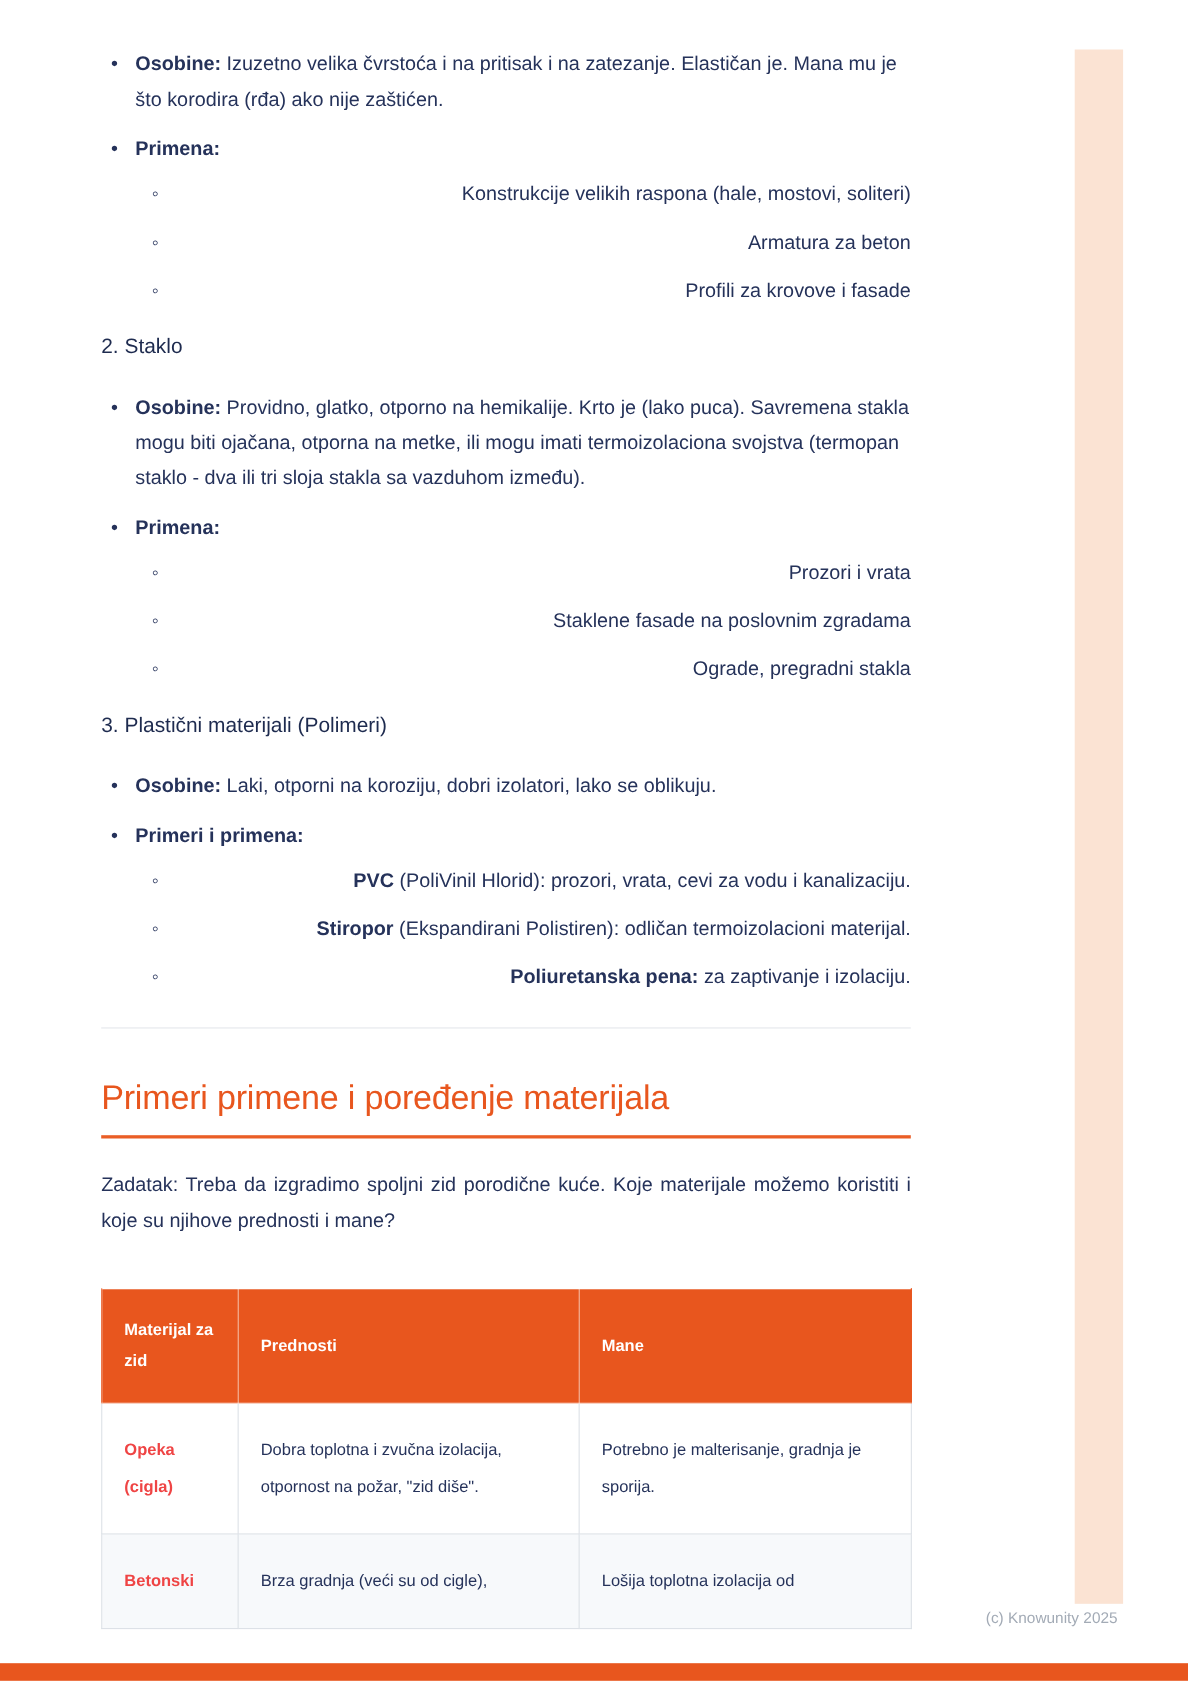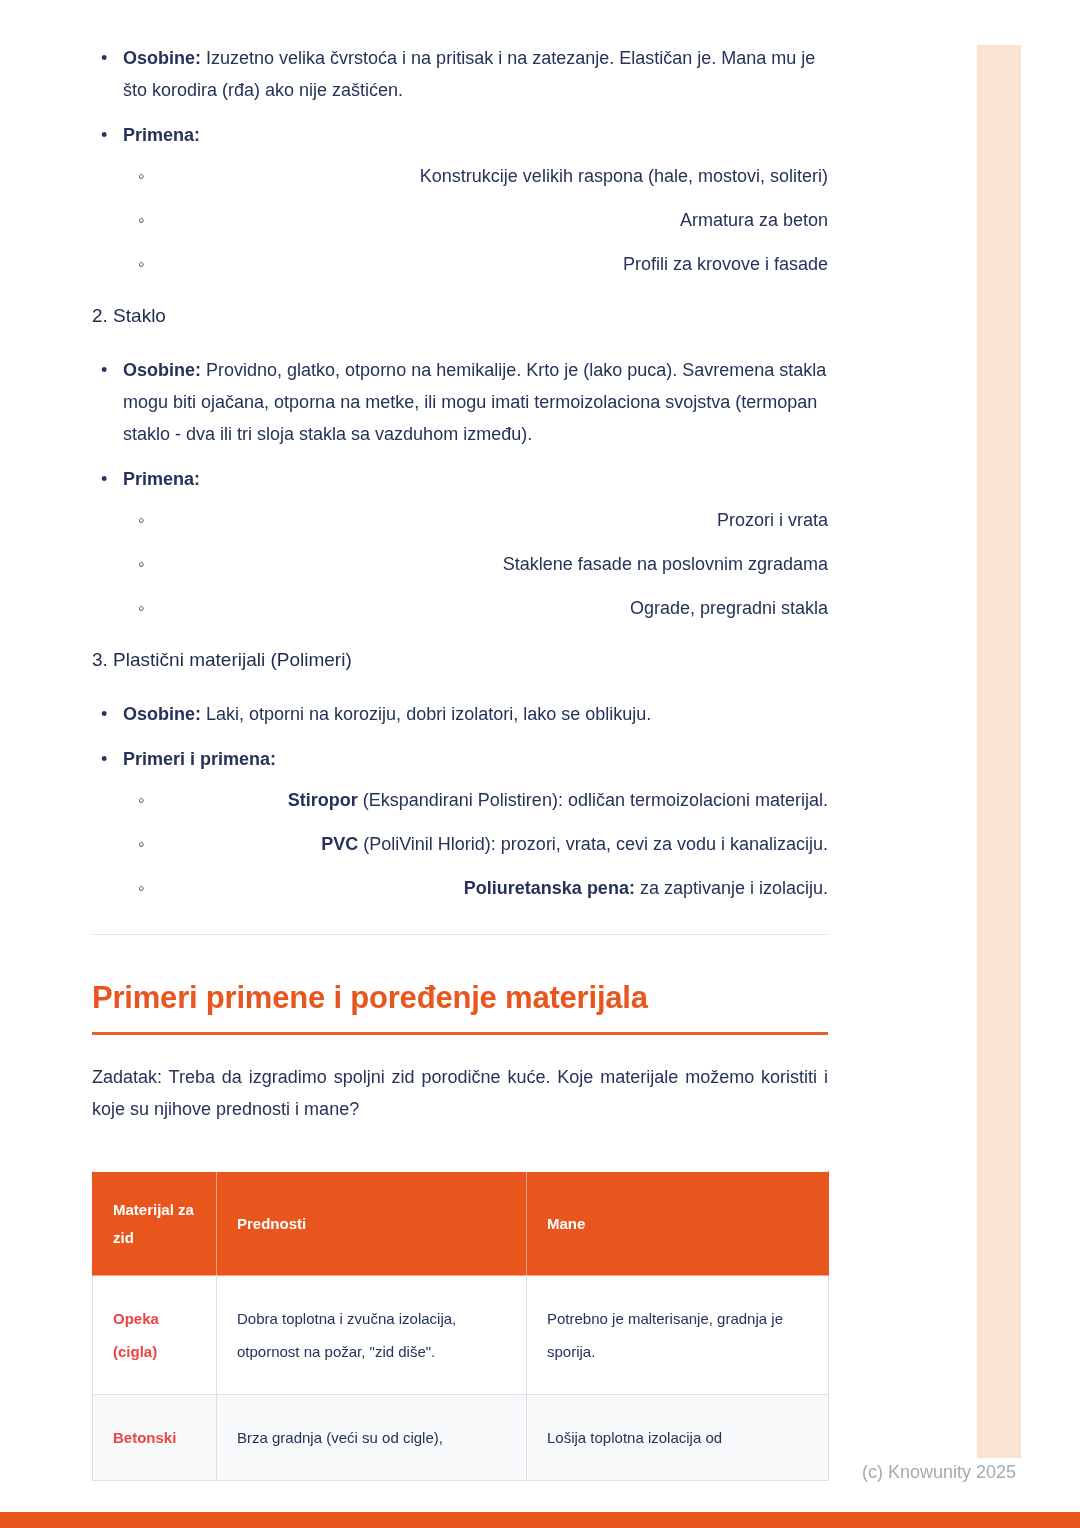--- a/index.html
+++ b/index.html
@@ -16,21 +16,21 @@
   .stripe {
     position:absolute; left:977px; top:45px; width:44px; height:1413px;
     background:#fbe3d3; z-index:0;
   }
   .bottom-bar {
     position:absolute; left:0; bottom:0; width:1080px; height:16px;
     background:#e8561e; z-index:4;
   }
   .footer-credit {
     position:absolute; top:1462px; right:64px; z-index:2;
-    font-size:18px; color:#a3abb6;
+    font-size:14px; color:#a3abb6;
   }
 
   .content {
     position:absolute; left:92px; top:42px; width:736px; z-index:1;
     font-size:18px; line-height:32px;
   }
 
   strong { font-weight:700; }
 
   ul.l1 { list-style:none; }
@@ -39,21 +39,21 @@
 
   ul.l2 { list-style:none; margin-top:9px; }
   ul.l2 > li { position:relative; padding-left:21px; margin-left:15px; margin-bottom:12px;text-align:right; }
   ul.l2 > li::before { content:"◦"; position:absolute; left:0; top:0; }
 
   h3.sub-heading { font-size:19px; font-weight:400; color:#1e2b4f; margin:24px 0 26px 0; line-height:24px; }
 
   .divider { border-top:1px solid #e4e7ec; margin-top:30px; }
 
   h1.main-heading {
-    color:#e8561e; font-size:31px; font-weight:700; line-height:38px;
+    color:#e8561e; font-size:31px; font-weight:400; line-height:38px;
     margin-top:44px; letter-spacing:-0.2px;
   }
   .heading-rule { height:3px; background:#ea5e26; margin-top:15px; }
 
   p.task { margin-top:26px; text-align:justify; }
 
   table.cmp { width:736px; border-collapse:collapse; margin-top:46px; table-layout:fixed; font-size:15px; }
   table.cmp col.c1 { width:124px; }
   table.cmp col.c2 { width:310px; }
   table.cmp col.c3 { width:302px; }
@@ -111,22 +111,22 @@
 
     <h3 class="sub-heading">3. Plastični materijali (Polimeri)</h3>
 
     <ul class="l1">
       <li>
         <strong>Osobine:</strong><span> Laki, otporni na koroziju, dobri izolatori, lako se oblikuju.</span>
       </li>
       <li>
         <strong>Primeri i primena:</strong>
         <ul class="l2">
+          <li><strong>PVC</strong><span> (PoliVinil Hlorid): prozori, vrata, cevi za vodu i kanalizaciju.</span></li>
           <li><strong>Stiropor</strong><span> (Ekspandirani Polistiren): odličan termoizolacioni materijal.</span></li>
-          <li><strong>PVC</strong><span> (PoliVinil Hlorid): prozori, vrata, cevi za vodu i kanalizaciju.</span></li>
           <li><strong>Poliuretanska pena:</strong><span> za zaptivanje i izolaciju.</span></li>
         </ul>
       </li>
     </ul>
 
     <div class="divider"></div>
 
     <h1 class="main-heading">Primeri primene i poređenje materijala</h1>
     <div class="heading-rule"></div>
 

